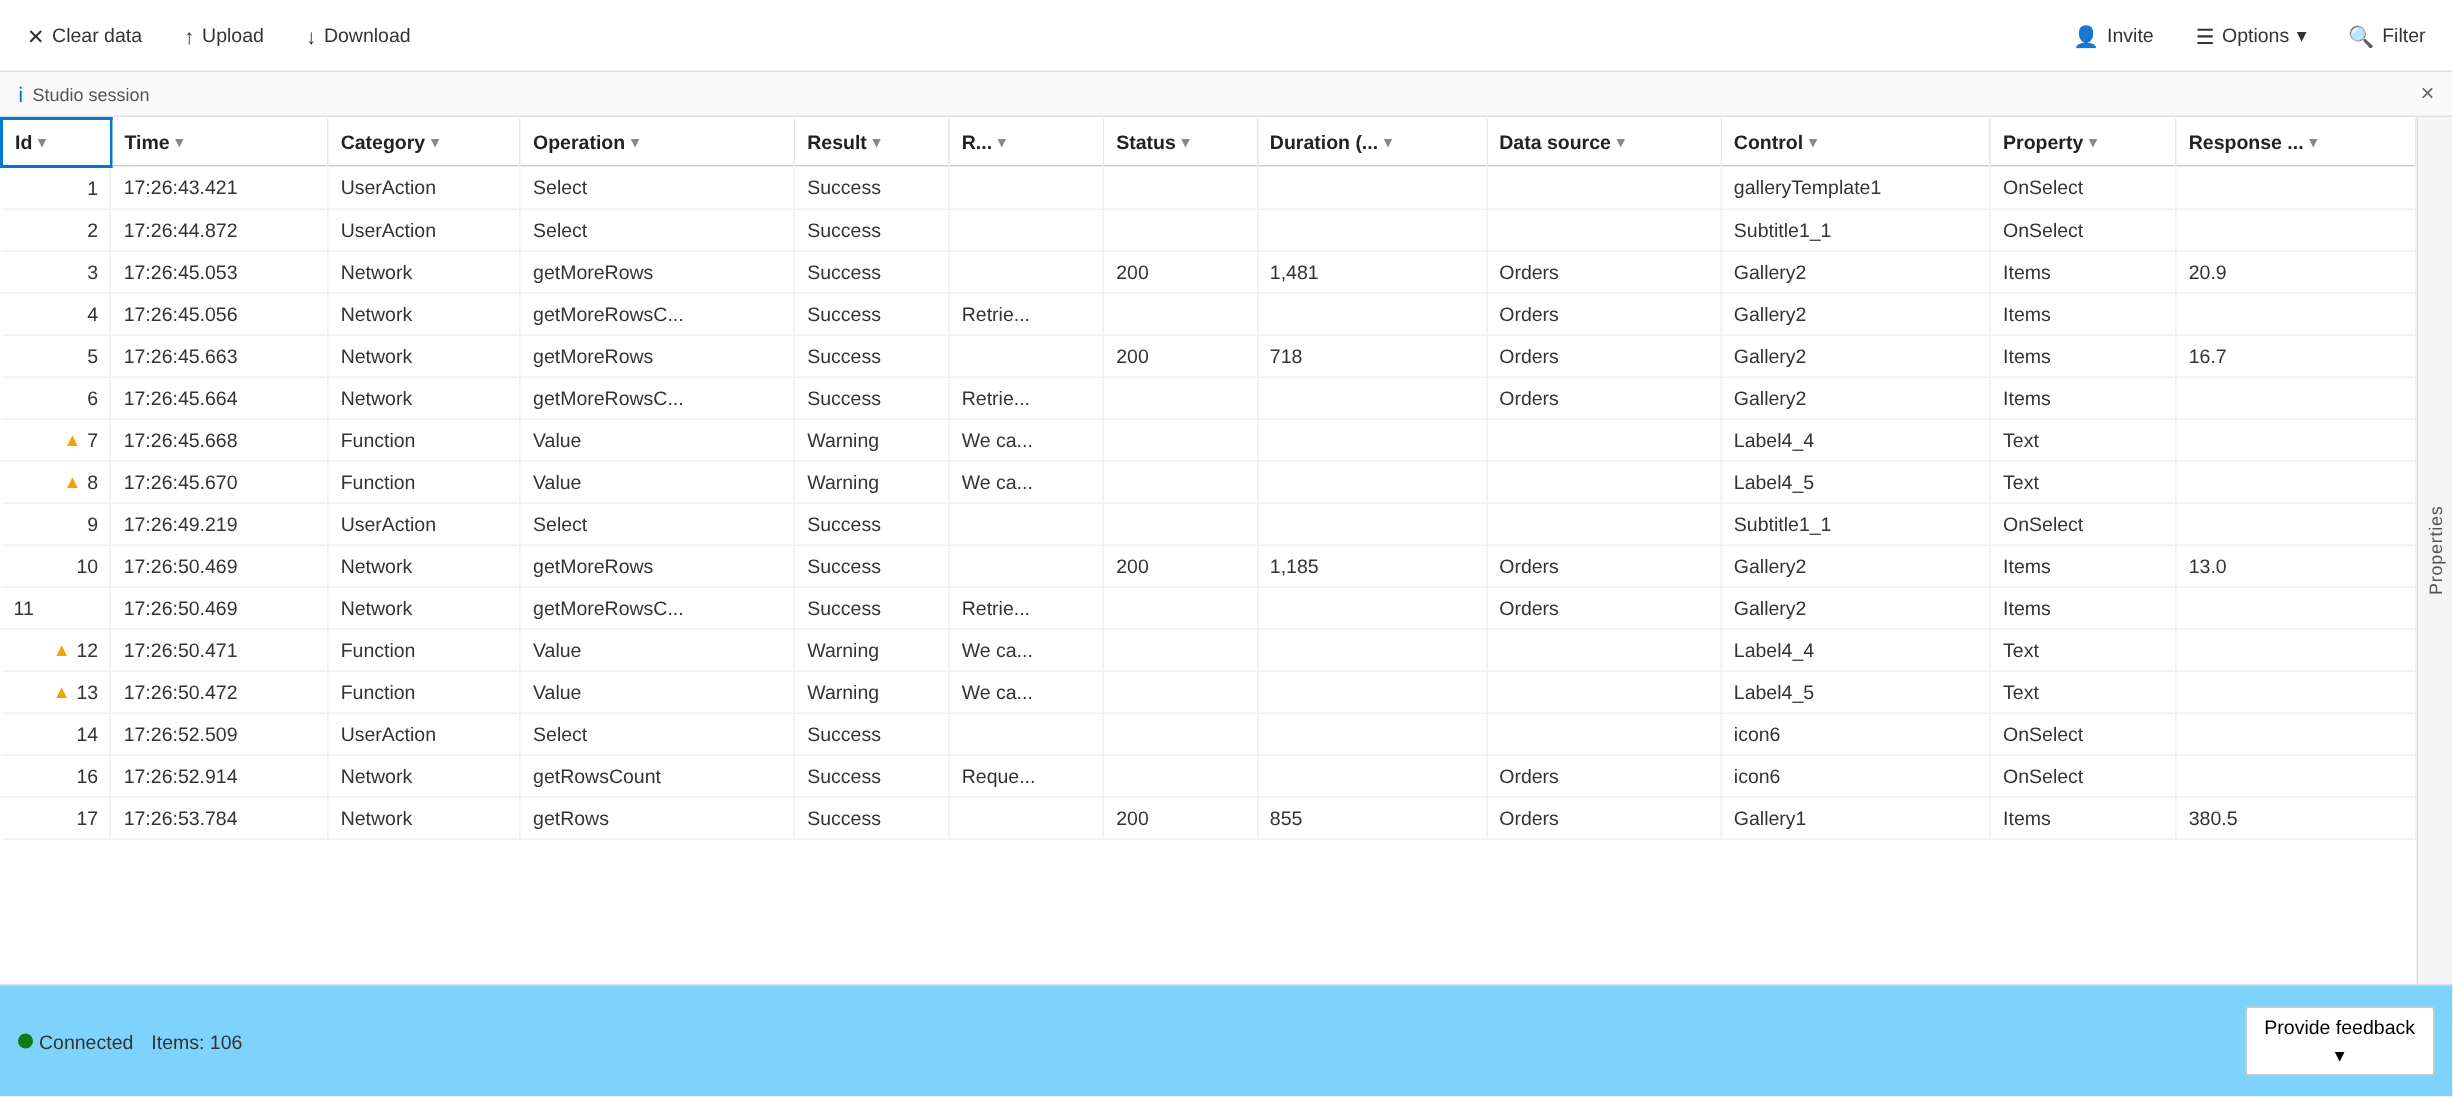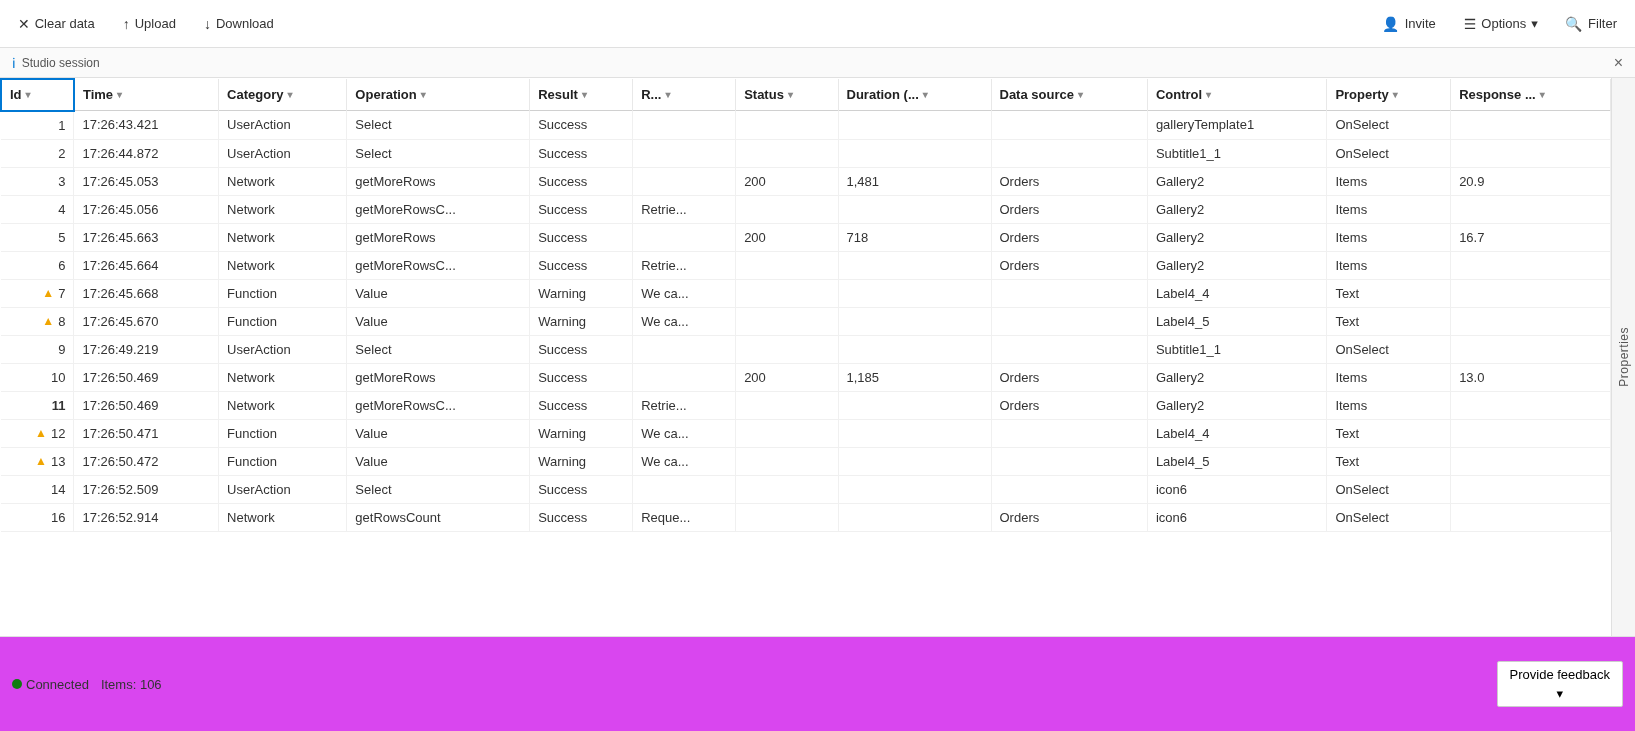--- a/index.html
+++ b/index.html
@@ -198,23 +198,23 @@
       width: 80%;
       height: 100%;
       background: #c0c0c0;
       border-radius: 4px;
     }
     
     .status-bar {
       display: flex;
       align-items: center;
       justify-content: space-between;
-      padding: 24px 12px;
+      padding: 14px 12px;
       border-top: 1px solid #e0e0e0;
-      background: #d946ef;
+      background: #7dd3fc;
       min-height: 36px;
     }
     .status-left {
       display: flex;
       align-items: center;
       gap: 12px;
     }
     .connected-badge {
       display: flex;
       align-items: center;
@@ -542,21 +542,21 @@
               <td></td>
               <td>200</td>
               <td>1,185</td>
               <td>Orders</td>
               <td>Gallery2</td>
               <td>Items</td>
               <td>13.0</td>
             </tr>
             <tr>
               <td style="text-align: right;">
-                <div class="row-id-cell" style="justify-content: flex-end; font-weight: bold;">
+                <div class="row-id-cell" style="justify-content: flex-start;">
                   <span>11</span>
                 </div>
               </td>
               <td>17:26:50.469</td>
               <td>Network</td>
               <td>getMoreRowsC...</td>
               <td>Success</td>
               <td>Retrie...</td>
               <td></td>
               <td></td>
@@ -631,20 +631,38 @@
               <td>Network</td>
               <td>getRowsCount</td>
               <td>Success</td>
               <td>Reque...</td>
               <td></td>
               <td></td>
               <td>Orders</td>
               <td>icon6</td>
               <td>OnSelect</td>
               <td></td>
+            </tr>
+            <tr>
+              <td style="text-align: right;">
+                <div class="row-id-cell" style="justify-content: flex-end;">
+                  <span>17</span>
+                </div>
+              </td>
+              <td>17:26:53.784</td>
+              <td>Network</td>
+              <td>getRows</td>
+              <td>Success</td>
+              <td></td>
+              <td>200</td>
+              <td>855</td>
+              <td>Orders</td>
+              <td>Gallery1</td>
+              <td>Items</td>
+              <td>380.5</td>
             </tr>
           </tbody>
       </table>
     </div>
 
     <div class="scrollbar-row">
       <div class="scrollbar-track">
         <div class="scrollbar-thumb"></div>
       </div>
     </div>

